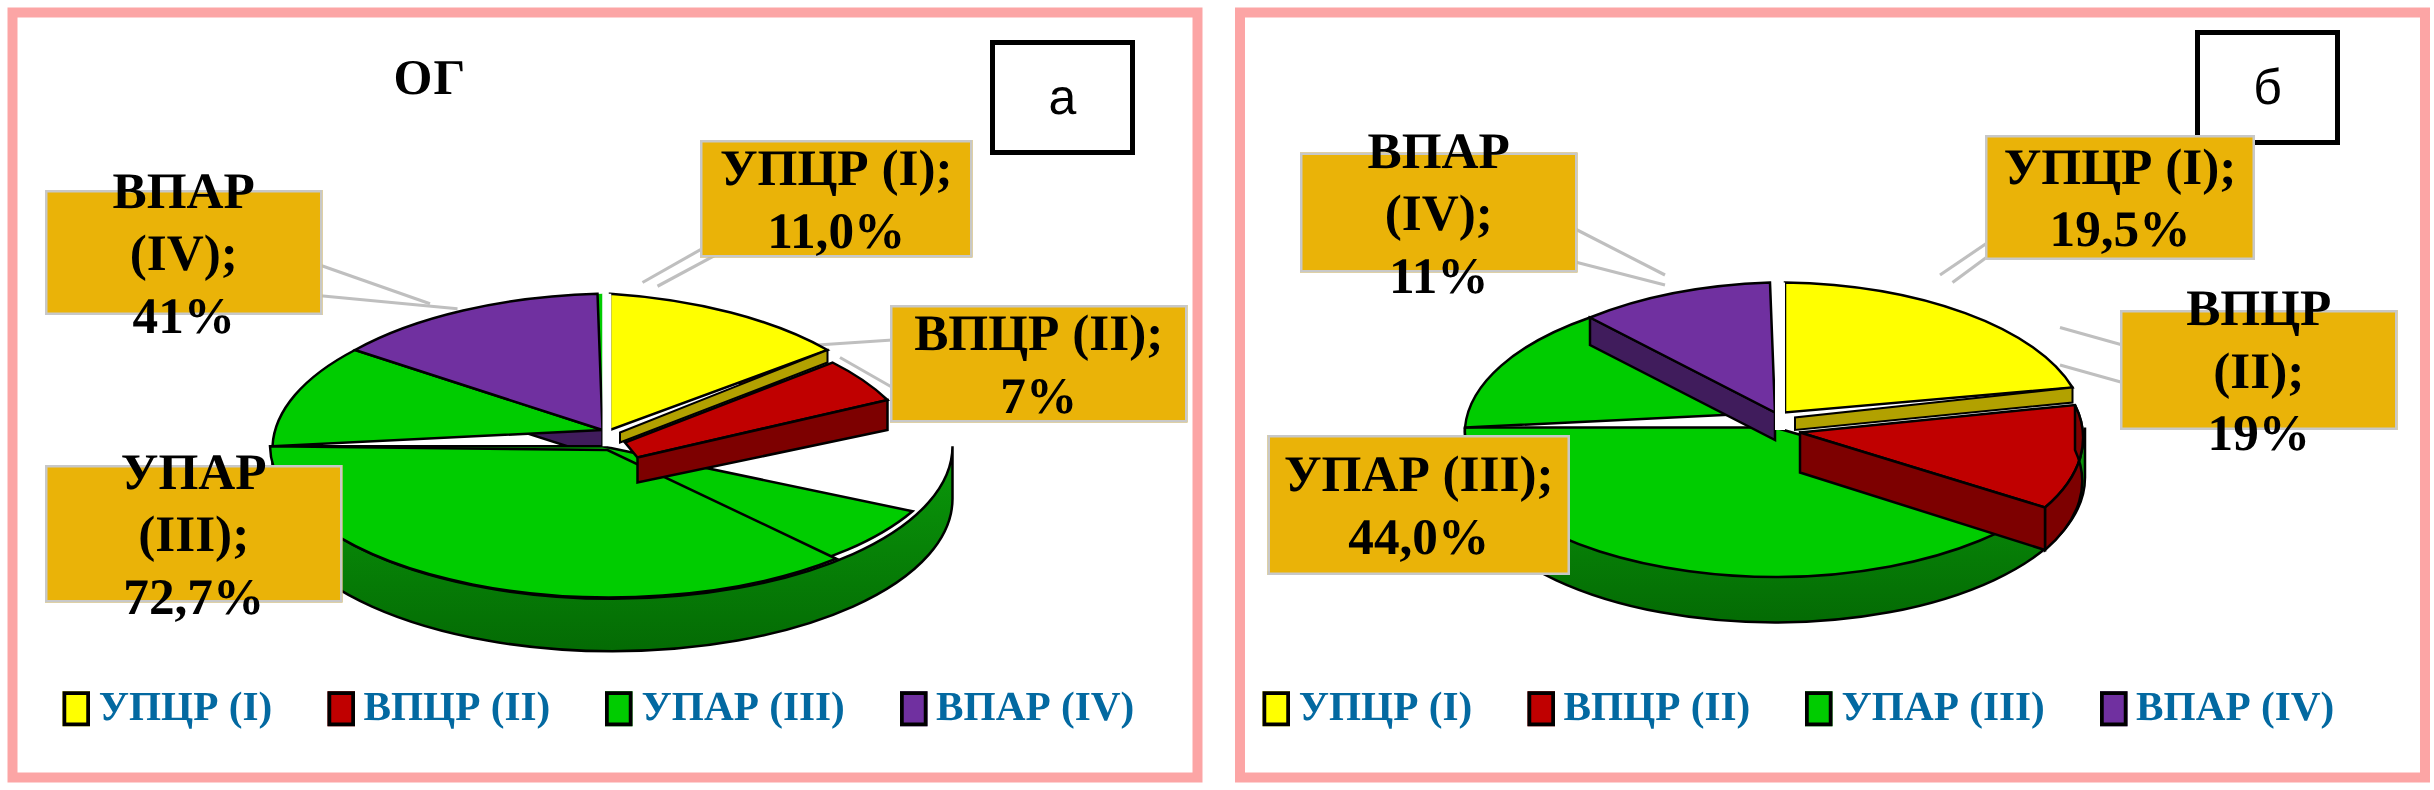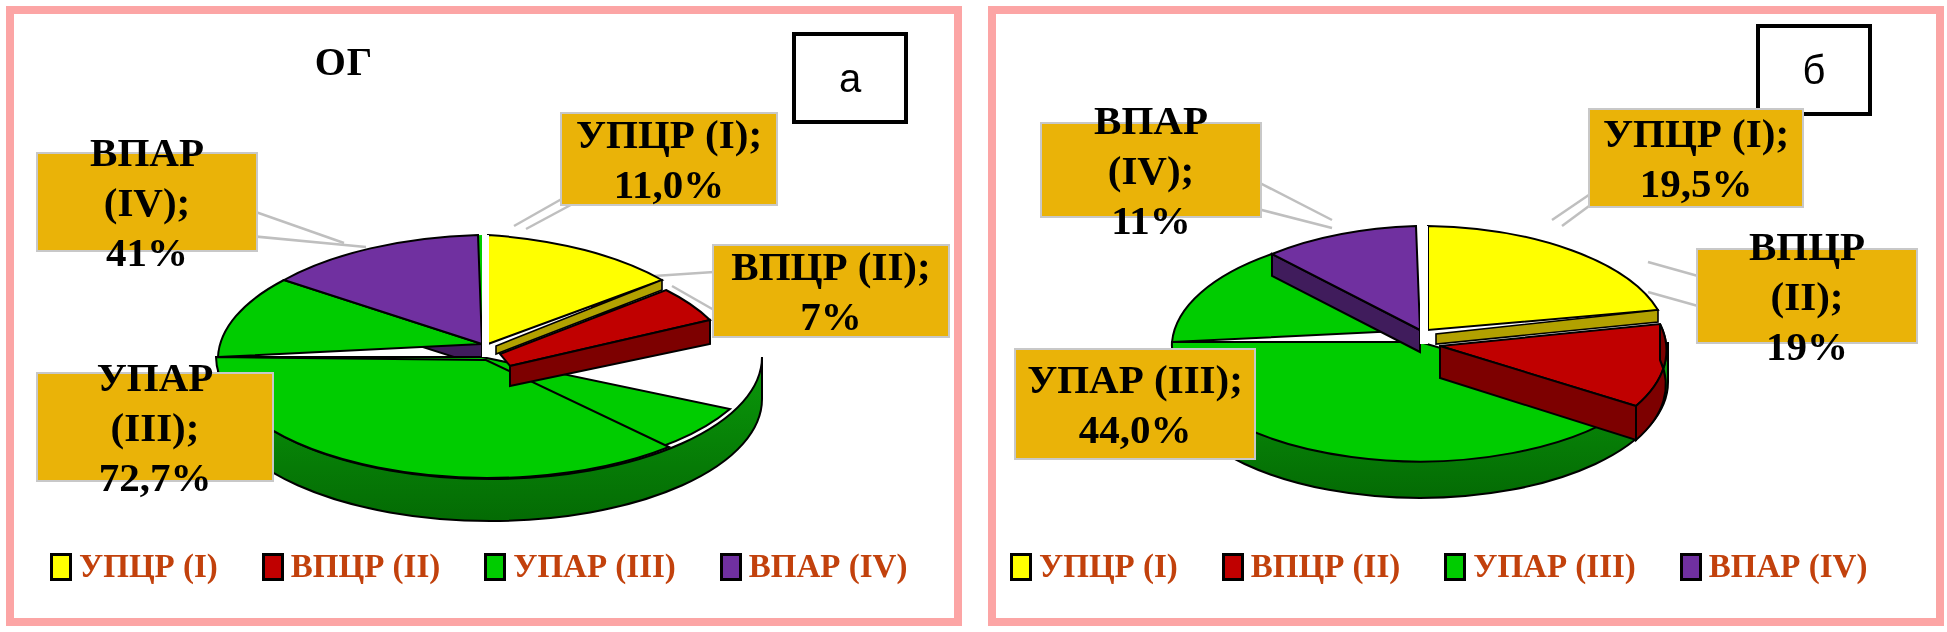--- a/index.html
+++ b/index.html
@@ -8,21 +8,21 @@
   .panel{position:relative;box-sizing:border-box;border:8px solid #fca5a5;background:#ffffff;}
   .panel-a{width:956px;height:620px;margin:6px 0 0 6px;}
   .panel-b{width:956px;height:620px;margin:6px 0 0 0;}
   .chart-title{position:absolute;text-align:center;font-weight:bold;font-size:40px;color:#000;letter-spacing:1px;}
   .marker-box{position:absolute;border:4px solid #000;background:#fff;display:flex;align-items:center;justify-content:center;font-size:40px;font-family:"Liberation Sans",sans-serif;color:#000;}
   .callout{position:absolute;box-sizing:border-box;border:2px solid #c8c8c8;background:#eab308;color:#000;font-weight:bold;font-size:41px;line-height:1.22;text-align:center;display:flex;flex-direction:column;align-items:center;justify-content:center;padding:6px 10px;}
   .callout .l2{display:block;}
   svg.pie{position:absolute;overflow:visible;}
   svg.leaders{position:absolute;left:0;top:0;pointer-events:none;}
   .legend{position:absolute;display:flex;align-items:center;gap:0;}
-  .legend-item{display:flex;align-items:center;font-weight:bold;font-size:33px;color:#c2410c;white-space:nowrap;}
+  .legend-item{display:flex;align-items:center;font-weight:bold;font-size:33px;color:#0369a1;white-space:nowrap;}
   .swatch{width:22px;height:28px;border:3px solid #000;margin-right:7px;display:inline-block;box-sizing:border-box;}
 </style>
 </head>
 <body>
 
 <div class="figure">
 
   <div class="panel panel-a">
 
     <div class="chart-title" style="left:0;top:24px;width:660px;">ОГ</div>

